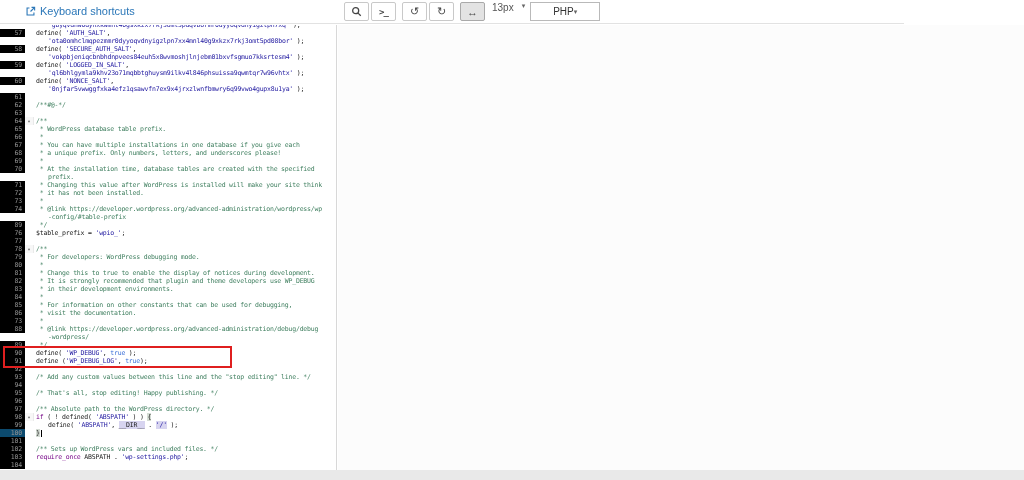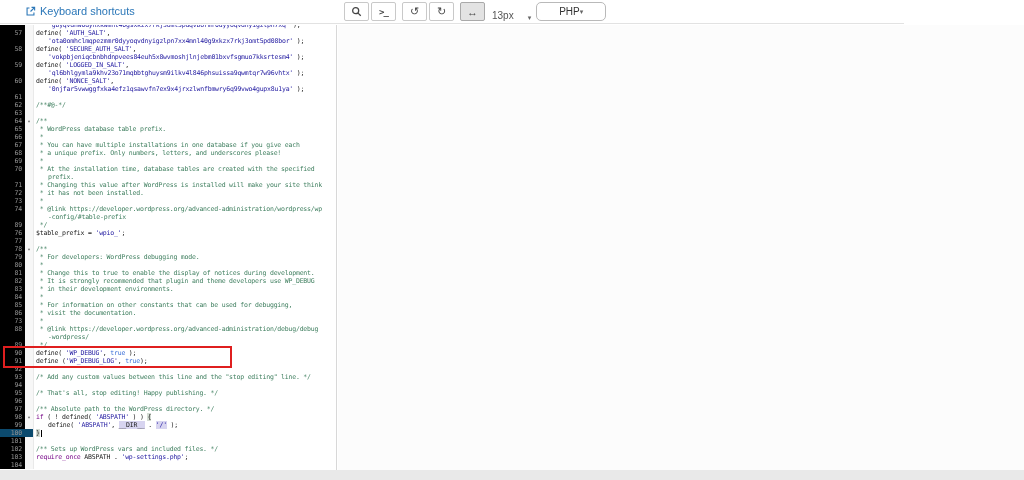--- a/index.html
+++ b/index.html
@@ -11,36 +11,36 @@
           border-bottom:1px solid #e2e2e2;box-sizing:border-box;}
   .ks-link{position:absolute;left:25px;top:5px;display:flex;align-items:center;gap:4px;
            color:#2b77b8;font-size:11px;cursor:pointer;}
   .toolbar{position:absolute;left:344px;top:2px;display:flex;align-items:center;}
   .tbtn{width:25px;height:19px;border:1px solid #c9c9c9;border-radius:2px;background:#fff;
         display:flex;align-items:center;justify-content:center;font-size:11px;color:#444;
         box-sizing:border-box;margin-right:2px;cursor:pointer;}
   .tbtn.grp{margin-left:4px;}
   .tbtn.active{background:#e3e3e3;border-color:#a9a9a9;}
   .tbtn .term{font-family:"DejaVu Sans Mono",monospace;font-size:9px;font-weight:bold;letter-spacing:-1px;}
-  .fontsize{display:flex;align-items:flex-end;gap:14px;font-size:10px;color:#555;
+  .fontsize{display:flex;align-items:flex-start;gap:8px;font-size:10px;color:#555;
             padding:0 5px;height:19px;cursor:pointer;}
   .caret{font-size:7px;color:#666;line-height:1;}
-  .langsel{width:70px;height:19px;border:1px solid #b9b9b9;border-radius:5px;background:#fff;
+  .langsel{width:70px;height:19px;border:1px solid #b9b9b9;border-radius:0;background:#fff;
            font-size:10px;color:#333;display:flex;align-items:center;justify-content:center;
            gap:0;box-sizing:border-box;cursor:pointer;}
 
   
   .editor{position:absolute;top:25px;left:0;width:337px;height:445px;background:#fff;
           border-right:1px solid #d8d8d8;box-sizing:border-box;overflow:hidden;}
   .rightpane{position:absolute;top:25px;left:338px;width:686px;height:445px;background:#fcfcfc;}
   .bottomstrip{position:absolute;top:470px;left:0;width:1024px;height:10px;background:#e9e9e9;}
 
   .rows{position:relative;margin-top:-4px;
         font-family:"DejaVu Sans Mono",monospace;font-size:6.5px;letter-spacing:-0.2px;}
-  .row{display:flex;height:8px;line-height:8px;}
+  .row{display:flex;height:8px;line-height:8px;align-items:center;}
   .gut{flex:0 0 25px;width:25px;text-align:right;color:#949494;background:#000000;
        padding-right:3px;box-sizing:border-box;}
   .fold{flex:0 0 8px;width:8px;background:#f7f7f7;border-right:1px solid #e9e9e9;
         color:#555;font-size:5px;text-align:center;line-height:8px;cursor:pointer;}
   .code{flex:1;white-space:pre;color:#1a1a1a;padding-left:2px;overflow:hidden;}
   .row.active .gut,.row.active .fold{background:#0c4a6e;}
 
   .cm-c{color:#3f7f5f;}          
   .cm-s{color:#2019a0;}          
   .cm-k{color:#770788;}          

